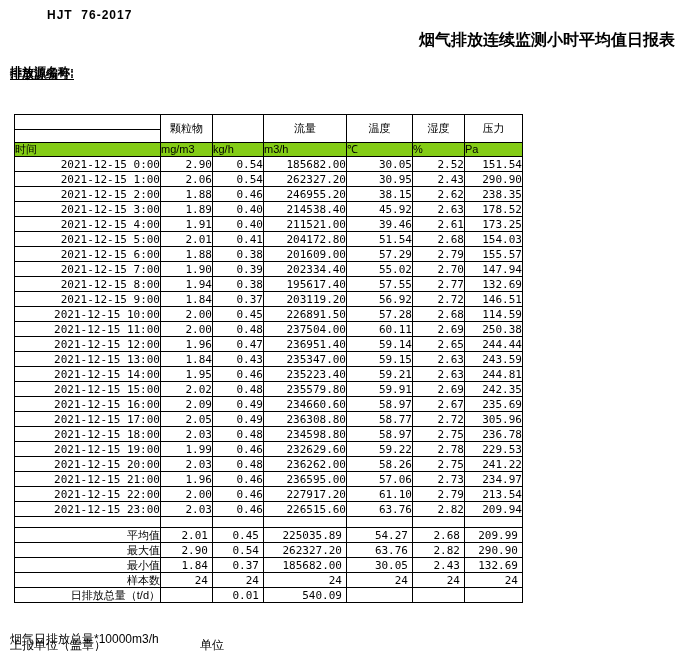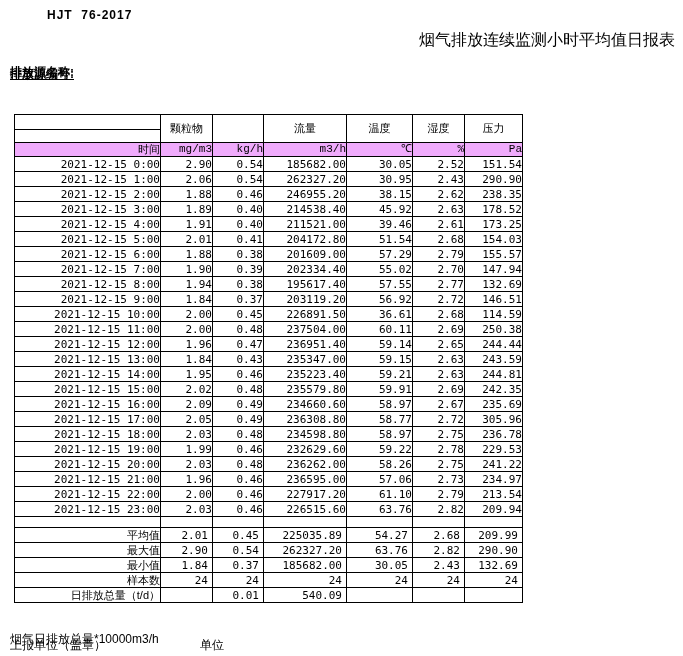--- a/index.html
+++ b/index.html
@@ -3,43 +3,43 @@
 <meta charset="utf-8">
 <style>
   html,body{margin:0;padding:0;}
   body{
     width:683px;height:656px;position:relative;overflow:hidden;
     background:#ffffff;color:#000;
     font-family:"Liberation Sans","DejaVu Sans",sans-serif;
   }
   .abs{position:absolute;}
   #standard-code{left:10px;top:8px;font-size:12px;font-weight:bold;white-space:pre;letter-spacing:1px;padding-left:37px;}
-  #report-title{right:8px;top:30px;font-size:16px;font-weight:normal;letter-spacing:0px;}
+  #report-title{right:8px;top:30px;font-size:16px;font-weight:bold;letter-spacing:0px;}
   #source-name{left:10px;top:64px;font-size:12px;font-weight:bold;}
   #source-code{left:10px;top:66px;font-size:12px;font-weight:bold;text-decoration:underline;}
 
   table#report-table{
     position:absolute;left:14px;top:114px;width:508px;
     border-collapse:collapse;table-layout:fixed;
   }
   #report-table td{
     border:1px solid #000;padding:0;margin:0;
     overflow:hidden;white-space:nowrap;vertical-align:middle;
     font-size:11px;line-height:1;
   }
   
   tr.hr1{height:15px;}
   tr.hr2{height:13px;}
   tr.hr3{height:14px;}
   td.ghead{
     text-align:center;font-size:12px;
     font-family:"Liberation Sans","DejaVu Sans",sans-serif;
   }
-  tr.hr3 td{background:#f0abfc;text-align:right;}
-  td.unit{font-family:Liberation Mono, monospace;font-size:11px;}
+  tr.hr3 td{background:#84cc16;text-align:left;}
+  td.unit{font-family:Liberation Sans, sans-serif;font-size:11px;}
   td.time-head{font-size:12px;}
 
   
   #data-body tr{height:15px;}
   #summary-body tr{height:15px;}
   tr.spacer{height:11px;}
   td.time,td.num{
     font-family:"DejaVu Sans Mono","Liberation Mono",monospace;
     font-size:11px;text-align:right;
   }
@@ -189,21 +189,21 @@
         <td class="num c4">203119.20</td>
         <td class="num c5">56.92</td>
         <td class="num c6">2.72</td>
         <td class="num c7">146.51</td>
       </tr>
       <tr>
         <td class="time c1">2021-12-15 10:00</td>
         <td class="num c2">2.00</td>
         <td class="num c3">0.45</td>
         <td class="num c4">226891.50</td>
-        <td class="num c5">36.61</td>
+        <td class="num c5">57.28</td>
         <td class="num c6">2.68</td>
         <td class="num c7">114.59</td>
       </tr>
       <tr>
         <td class="time c1">2021-12-15 11:00</td>
         <td class="num c2">2.00</td>
         <td class="num c3">0.48</td>
         <td class="num c4">237504.00</td>
         <td class="num c5">60.11</td>
         <td class="num c6">2.69</td>

